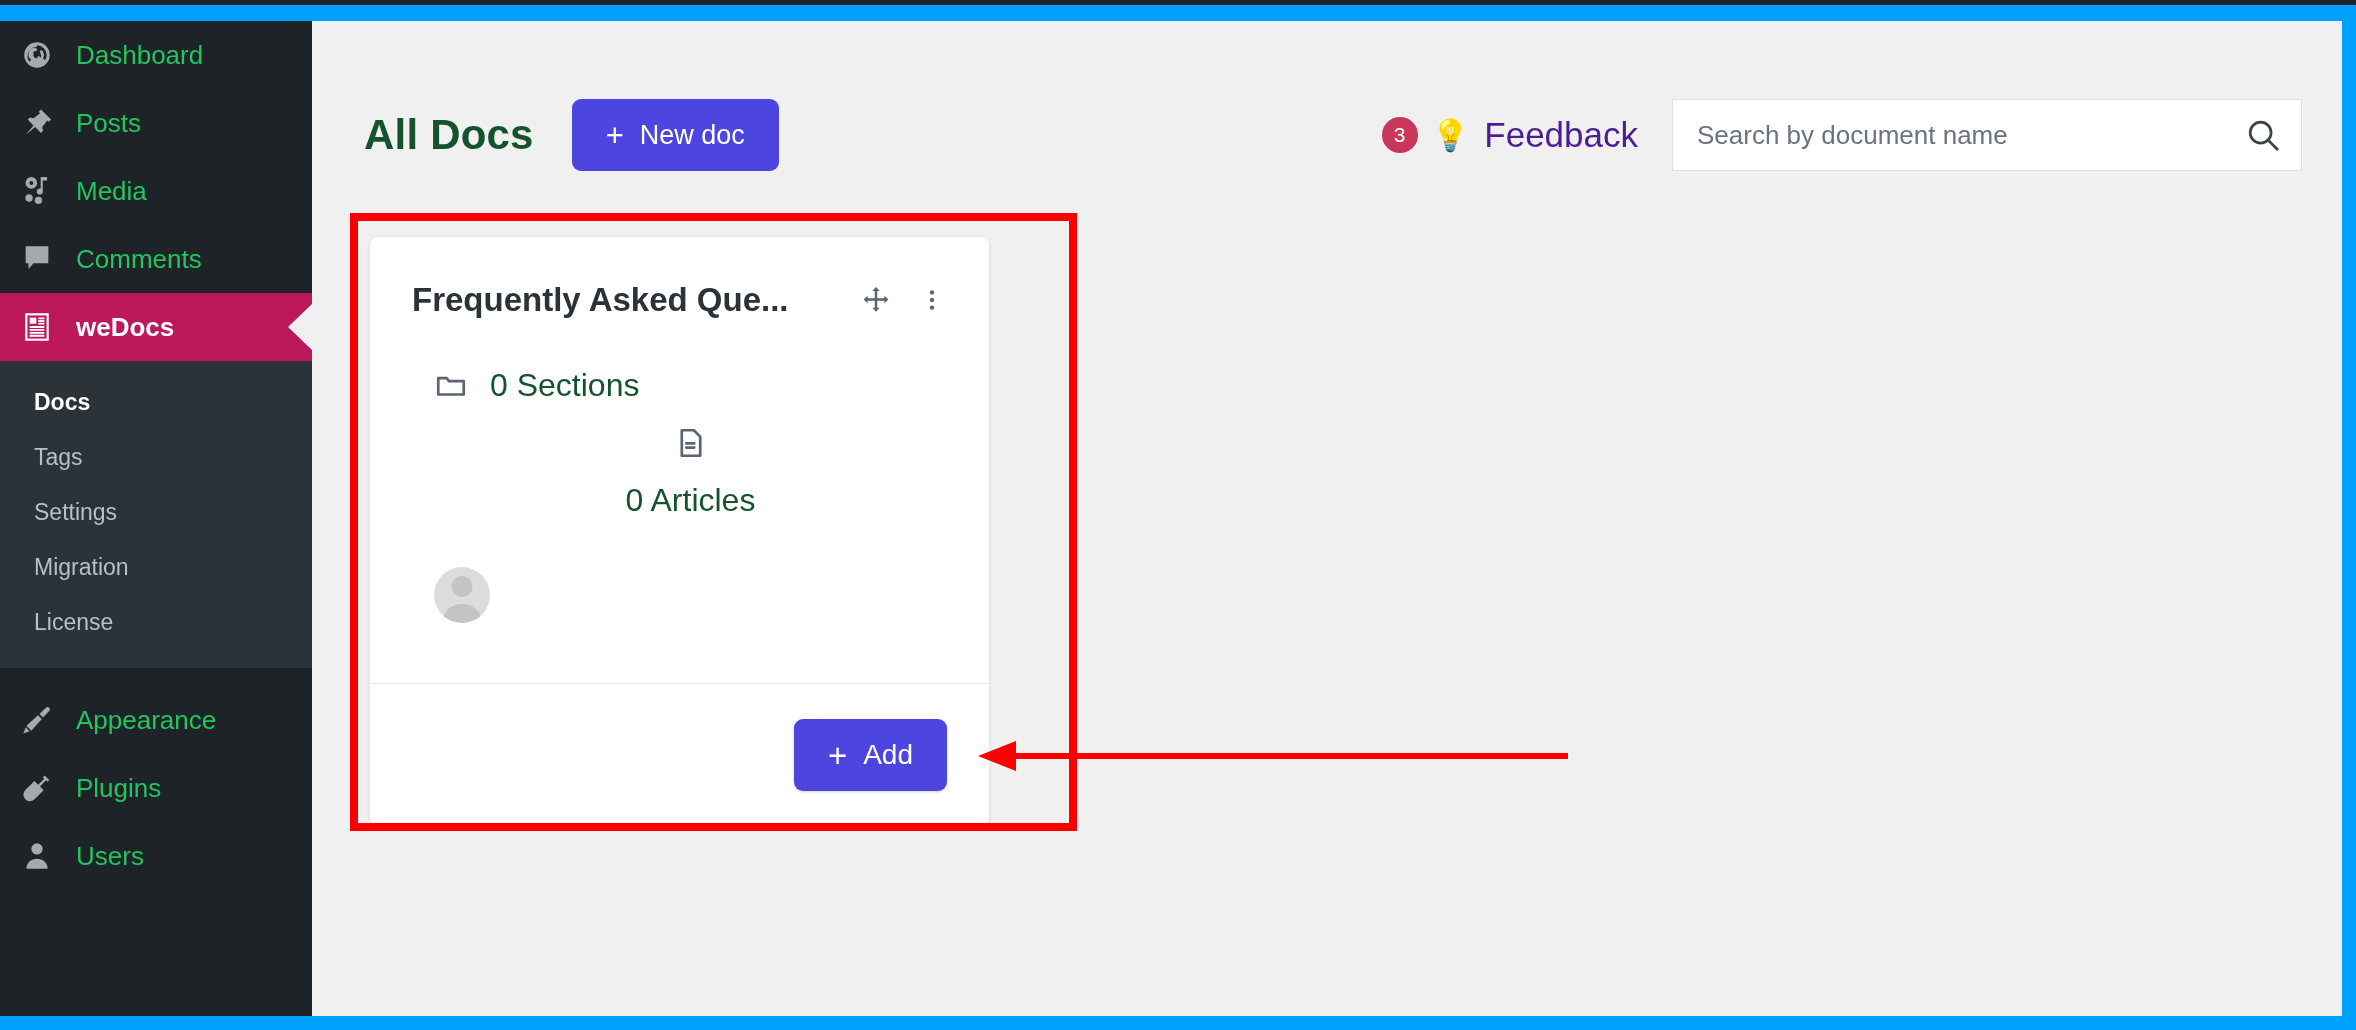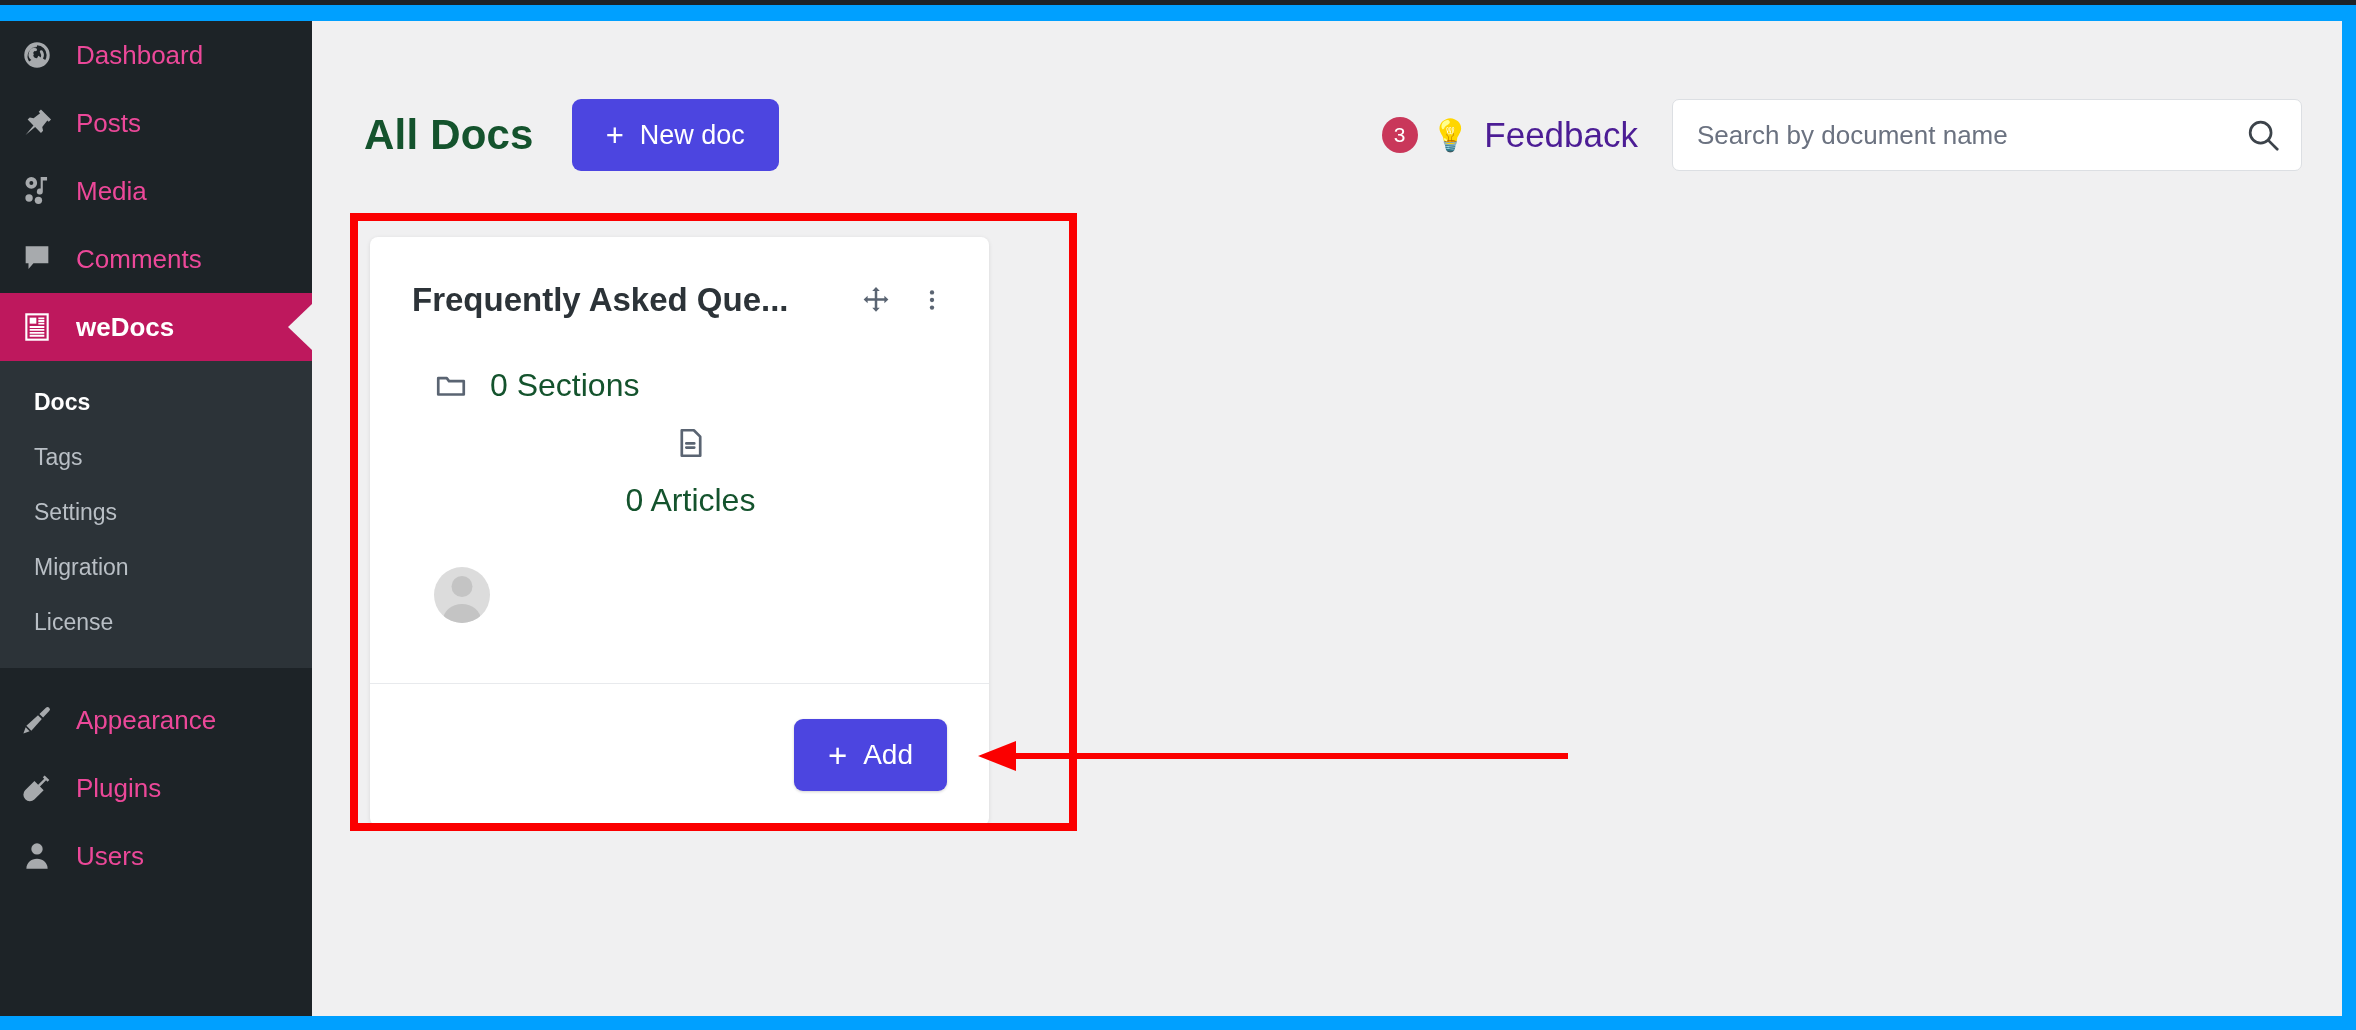--- a/index.html
+++ b/index.html
@@ -29,21 +29,21 @@
   #sidebar {
     position: absolute; top: 0; left: 0; width: 312px; height: 100%;
     background: #1d2327;
     color: #f0f0f1;
   }
   .menu-item {
     display: flex; align-items: center;
     height: 68px;
     padding-left: 16px;
     font-size: 26px;
-    color: #ec4899;
+    color: #22c55e;
     position: relative;
   }
   .menu-item .m-icon {
     width: 42px; height: 42px; min-width: 42px;
     display: flex; align-items: center; justify-content: center;
     margin-right: 18px;
     color: #a7aaad;
   }
   .menu-item .m-icon svg { display: block; }
   .menu-item.active {
@@ -122,21 +122,21 @@
   #bulb-icon { font-size: 31px; line-height: 1; }
   #feedback-label { font-size: 35px; color: #4c1d95; }
 
   #search-wrap {
     position: relative;
     width: 630px; height: 72px;
   }
   #search-input {
     width: 100%; height: 100%;
     border: 1px solid #dcdfe3;
-    border-radius: 7px;
+    border-radius: 0;
     background: #fff;
     padding: 0 66px 0 24px;
     font-size: 26px;
     color: #2c3338;
     font-family: "Liberation Sans", sans-serif;
     outline: none;
   }
   #search-input::placeholder { color: #6b7280; }
   #search-icon-btn {
     position: absolute; right: 20px; top: 50%; transform: translateY(-50%);

